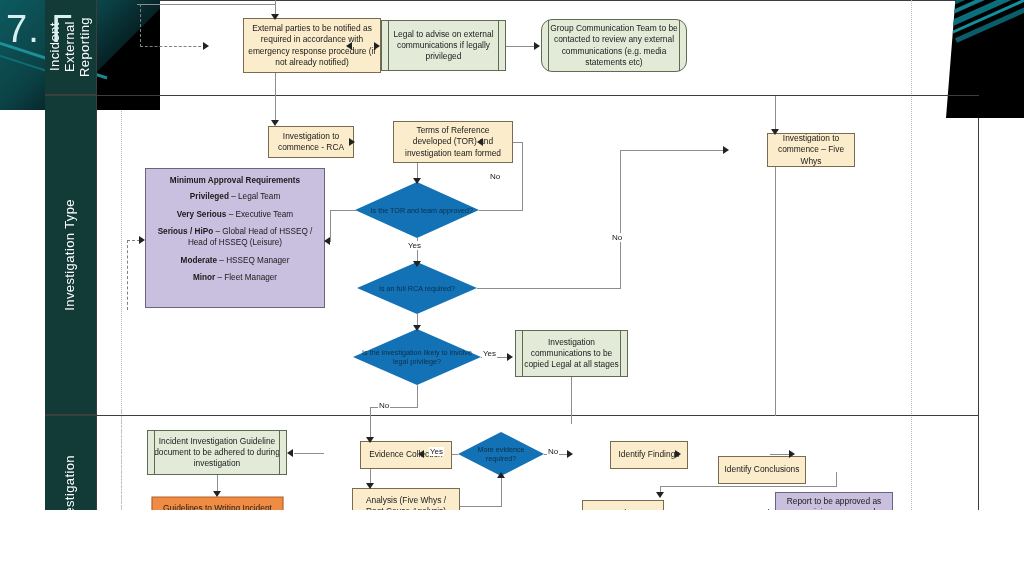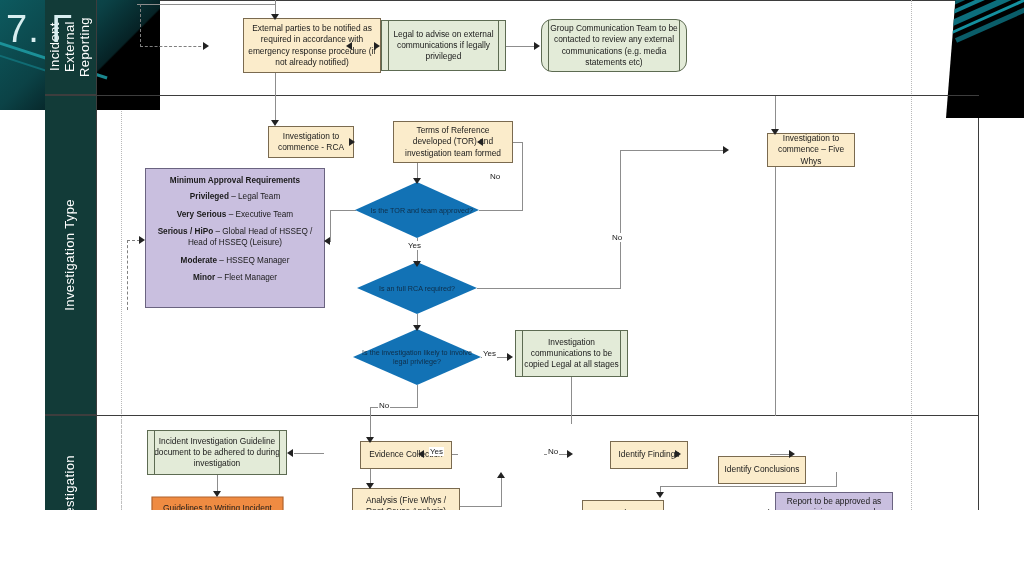--- a/index.html
+++ b/index.html
@@ -260,20 +260,24 @@
   <div class="arr ar-d" style="left:366px;top:483px;"></div>
 
   <div class="node proc" style="left:316px;top:488px;width:108px;height:36px;justify-content:flex-end;">
     <span>Analysis (Five Whys / Root Cause Analysis)</span>
   </div>
 
   <div class="ln lnh" style="left:424px;top:506px;width:78px;"></div>
   <div class="ln lnv" style="left:501px;top:476px;height:31px;"></div>
   <div class="arr ar-u" style="left:497px;top:472px;"></div>
 
+  <div class="decision" style="left:458px;top:432px;width:86px;height:44px;">
+    <div class="dia"></div>
+    <div class="dtxt">More evidence required?</div>
+  </div>
 
   <div class="ln lnh" style="left:424px;top:454px;width:34px;"></div>
   <div class="elbl" style="left:429px;top:447px;">Yes</div>
   <div class="arr ar-l" style="left:418px;top:450px;"></div>
 
   <div class="ln lnh" style="left:544px;top:454px;width:27px;"></div>
   <div class="elbl" style="left:547px;top:447px;">No</div>
   <div class="arr ar-r" style="left:567px;top:450px;"></div>
 
   <div class="node proc" style="left:574px;top:441px;width:78px;height:28px;">

